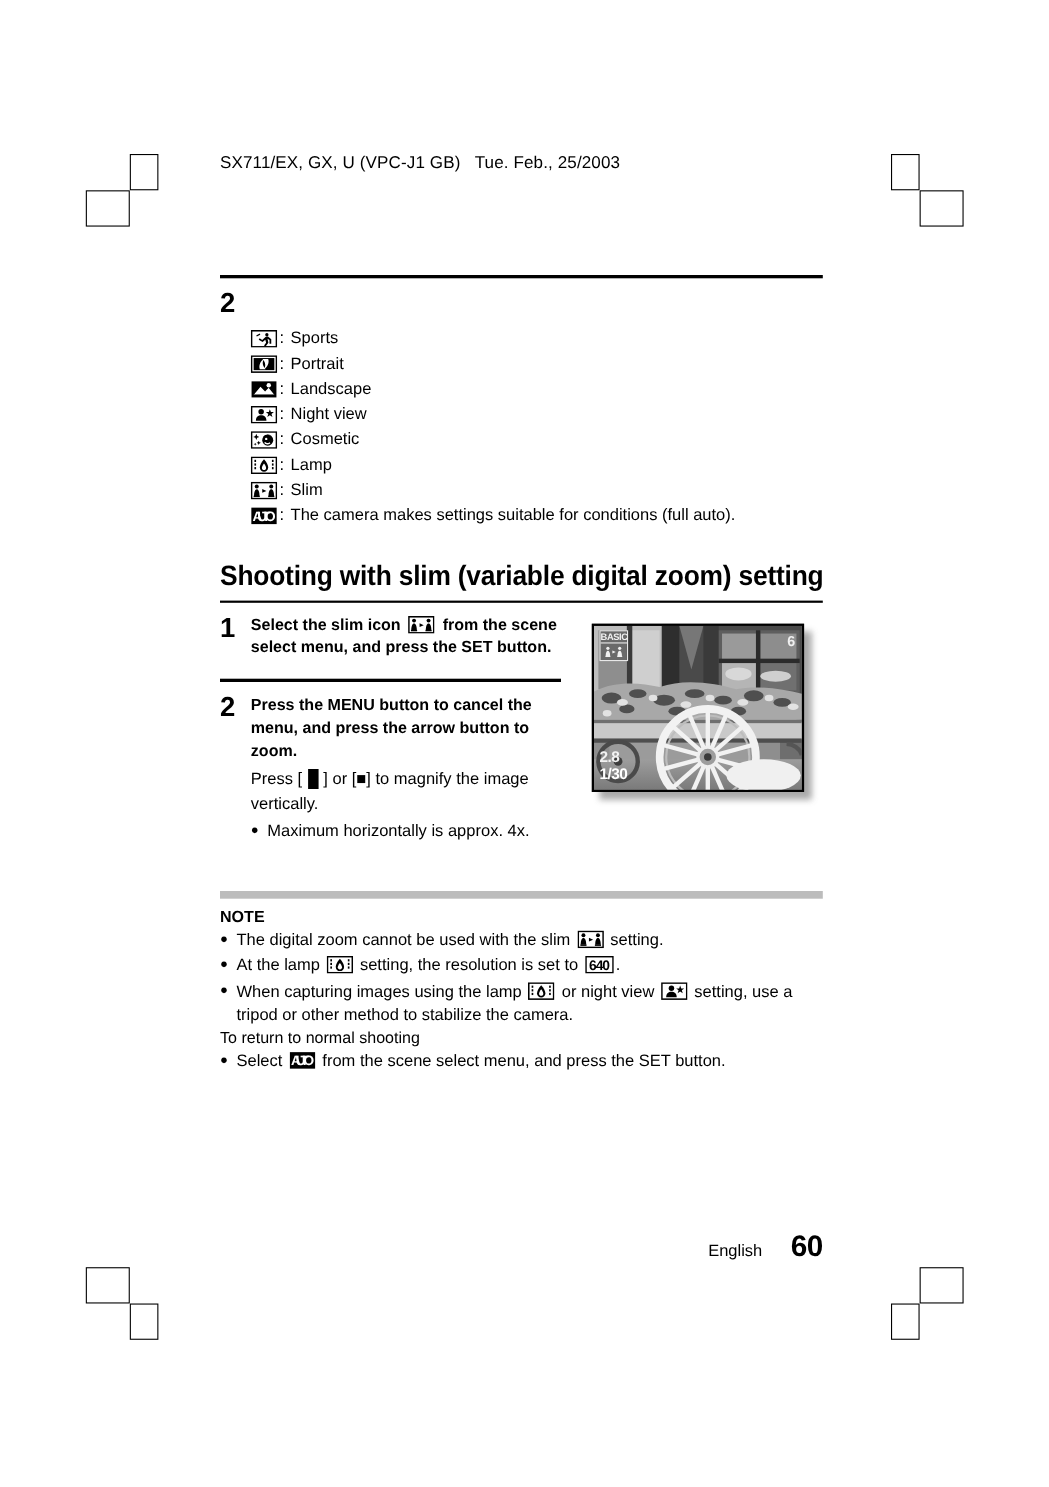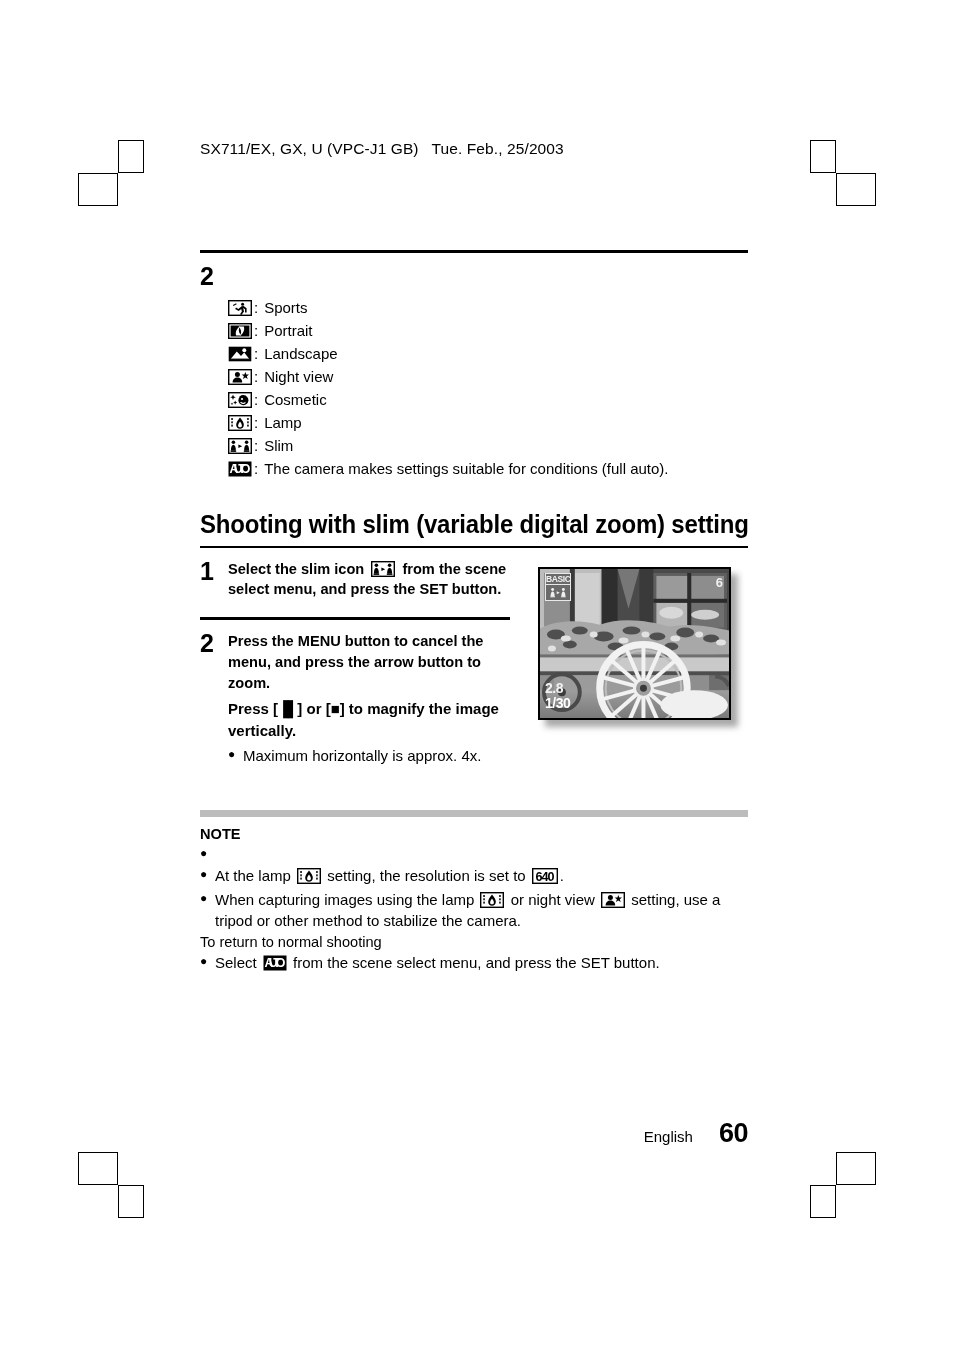--- a/index.html
+++ b/index.html
@@ -89,21 +89,20 @@
   }
   .step-body { flex: 1; }
   .step-title {
     font-weight: bold;
     font-size: 14.6px;
     line-height: 1.42;
   }
   .step-text {
     font-size: 15px;
     line-height: 1.45;
-    font-weight: bold;
   }
 
   
   .icon-list { margin-left: 28px; margin-top: 7px; }
   .icon-row {
     display: flex;
     align-items: center;
     height: 23px;
     font-size: 15px;
   }
@@ -529,20 +528,38 @@
       </div>
     </div>
   </div>
 
   <div class="rule-gray" style="margin-top:44px;"></div>
 
   <div class="note-title">NOTE</div>
 
   <div class="bullet-row">
     <span class="bullet-dot">●</span>
+    <span>
+      <span>The digital zoom cannot be used with the slim</span>
+      <span class="ico" style="margin:0 2px;">
+        <svg viewBox="0 0 24 16">
+            <rect x="0.7" y="0.7" width="22.6" height="14.6" fill="#fff" stroke="#000" stroke-width="1.4"></rect>
+        <g fill="#000">
+              <circle cx="5.4" cy="4.2" r="1.8"></circle>
+        <path d="M2.9 12.8 C2.9 9.0 3.9 6.8 5.4 6.8 C6.9 6.8 7.9 9.0 7.9 12.8 Z"></path>
+        <rect x="2.6" y="12.6" width="5.6" height="1.3"></rect>
+        <circle cx="18.6" cy="4.2" r="1.8"></circle>
+        <path d="M16.1 12.8 C16.1 9.0 17.1 6.8 18.6 6.8 C20.1 6.8 21.1 9.0 21.1 12.8 Z"></path>
+        <rect x="15.8" y="12.6" width="5.6" height="1.3"></rect>
+        <path d="M10.4 6.6 L14.2 8.3 L10.4 10.0 Z"></path>
+            </g>
+          </svg>
+      </span>
+      <span>setting.</span>
+    </span>
   </div>
 
   <div class="bullet-row">
     <span class="bullet-dot">●</span>
     <span>
       <span>At the lamp</span>
       <span class="ico" style="margin:0 2px;">
         <svg viewBox="0 0 24 16">
             <rect x="0.7" y="0.7" width="22.6" height="14.6" fill="#fff" stroke="#000" stroke-width="1.4"></rect>
         <path d="M12.0 2.6 C14.6 5.6 15.8 8.0 15.8 10.0 C15.8 12.4 14.1 13.8 12.0 13.8 C9.9 13.8 8.2 12.4 8.2 10.0 C8.2 8.0 9.4 5.6 12.0 2.6 Z" fill="#000"></path>

